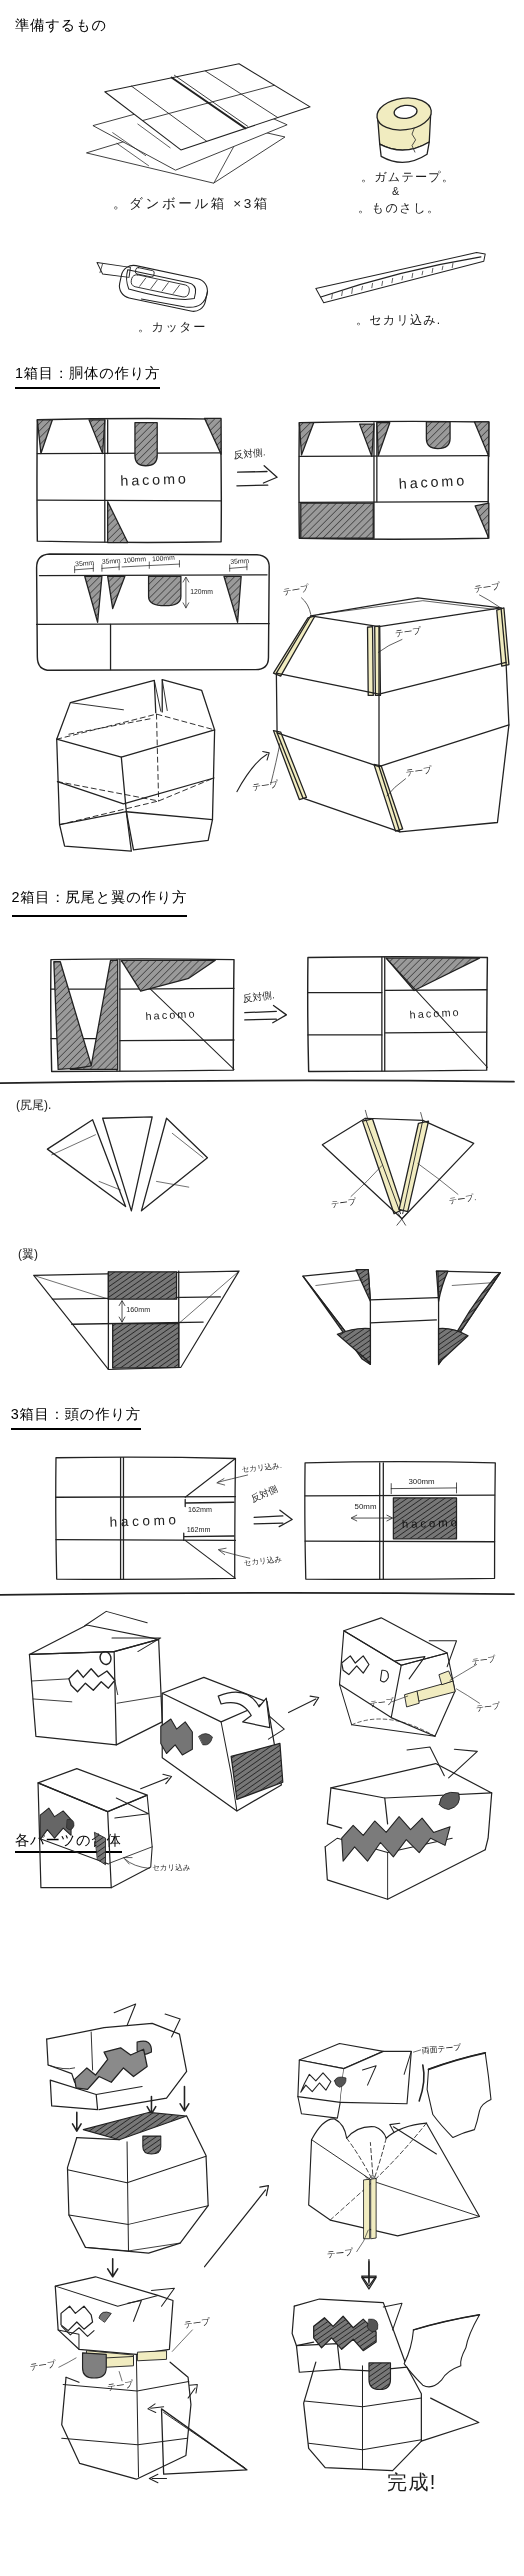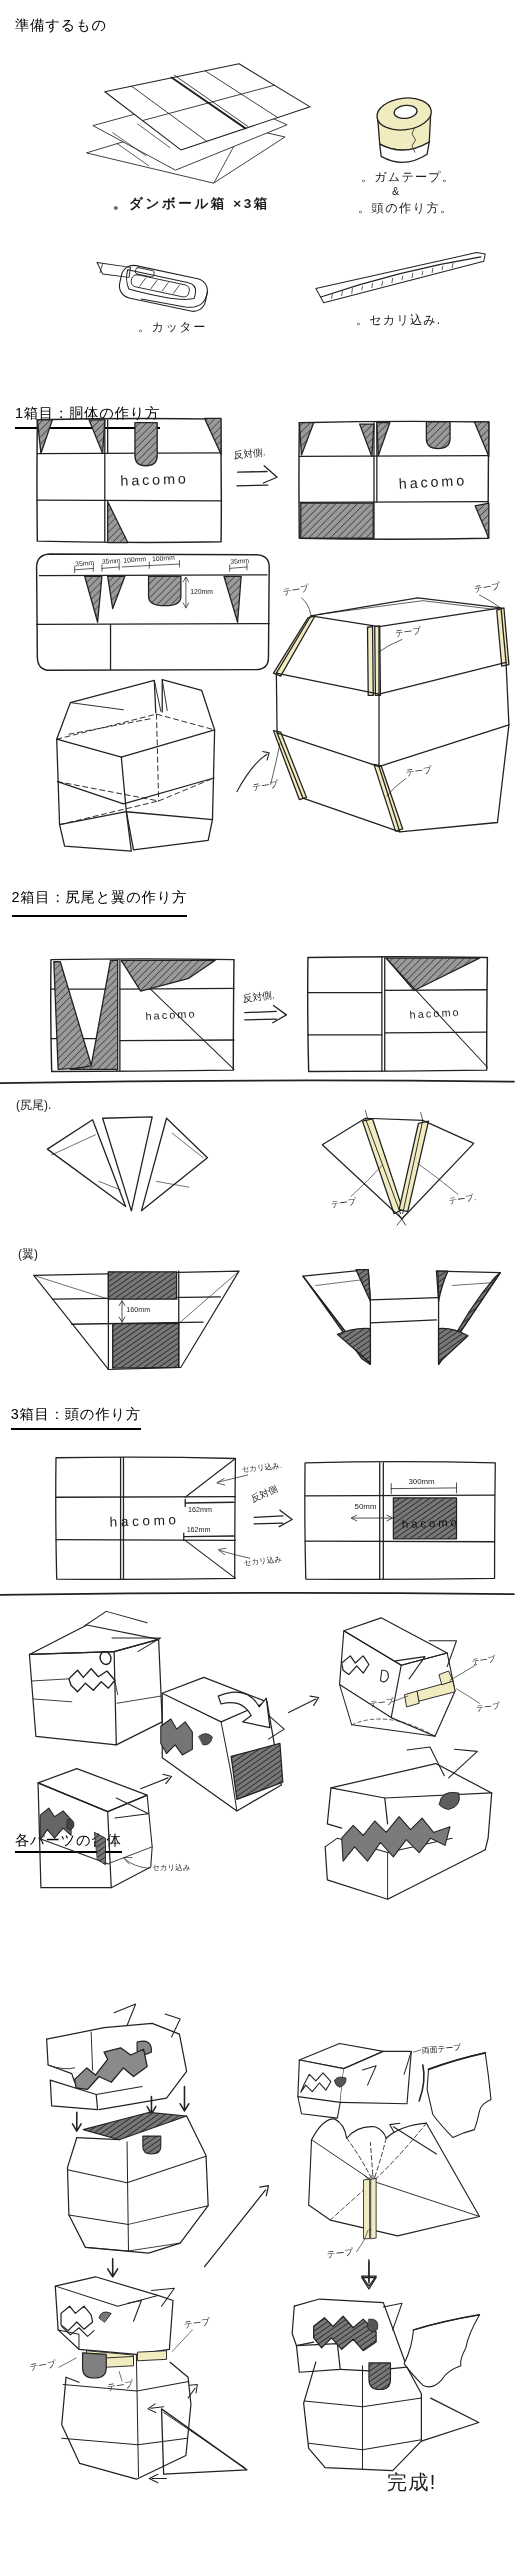--- a/index.html
+++ b/index.html
@@ -4,29 +4,29 @@
 <style>
 html,body{margin:0;padding:0;background:#fff;}
 body{width:524px;height:2576px;position:relative;font-family:"Liberation Sans",sans-serif;}
 .hdr{position:absolute;font-size:14.4px;color:#000;letter-spacing:0.7px;white-space:nowrap;text-align:right;}
 .hw{position:absolute;color:#1c1c1c;white-space:nowrap;text-align:right;}
 svg{position:absolute;left:0;top:0;}
 </style>
 </head>
 <body>
 <div class="hdr" style="left:15px;top:16px;">準備するもの</div>
-<div class="hdr" style="left:15px;top:364px;border-bottom:2.2px solid #000;padding-bottom:4.3px;margin-top:40px;">1箱目：胴体の作り方</div>
+<div class="hdr" style="left:15px;top:364px;border-bottom:2.2px solid #000;padding-bottom:4.3px;">1箱目：胴体の作り方</div>
 <div class="hdr" style="left:11.5px;top:888px;border-bottom:2.2px solid #000;padding-bottom:8px;">2箱目：尻尾と翼の作り方</div>
 <div class="hdr" style="left:10.8px;top:1405px;border-bottom:2.2px solid #000;padding-bottom:4.3px;">3箱目：頭の作り方</div>
 <div class="hdr" style="left:15px;top:1831px;border-bottom:2.2px solid #000;padding-bottom:1px;">各パーツの合体</div>
 
-<div class="hw" style="left:113px;top:195px;font-size:13.6px;letter-spacing:2.5px;font-weight:bold;">。ダンボール箱 ×3箱</div>
+<div class="hw" style="left:113px;top:195px;font-size:13.6px;letter-spacing:2.5px;">。ダンボール箱 ×3箱</div>
 <div class="hw" style="left:361px;top:169px;font-size:12.2px;letter-spacing:1.1px;">。ガムテープ。</div>
 <div class="hw" style="left:392px;top:185px;font-size:10.8px;">&amp;</div>
-<div class="hw" style="left:358px;top:200px;font-size:12.2px;letter-spacing:1.4px;">。頭の作り方。</div>
+<div class="hw" style="left:358px;top:200px;font-size:12.2px;letter-spacing:1.4px;">。ものさし。</div>
 <div class="hw" style="left:98px;top:319px;font-size:12.2px;letter-spacing:1.4px;margin-left:40px;">。カッター</div>
 <div class="hw" style="left:356px;top:312px;font-size:12.2px;letter-spacing:1.1px;">。セカリ込み.</div>
 <div class="hw" style="left:16px;top:1097px;font-size:12px;">(尻尾).</div>
 <div class="hw" style="left:18px;top:1246px;font-size:12px;">(翼)</div>
 <div class="hw" style="left:387px;top:2469px;font-size:20px;letter-spacing:1.4px;">完成!</div>
 <svg width="524" height="2576" viewBox="0 0 730 3587">
 <defs>
 <pattern id="h1" patternUnits="userSpaceOnUse" width="7" height="7" patternTransform="rotate(45)">
 <rect width="7" height="7" fill="#9a9a9a"></rect>
 <line x1="0" y1="0" x2="0" y2="7" stroke="#3c3c3c" stroke-width="2"></line>

